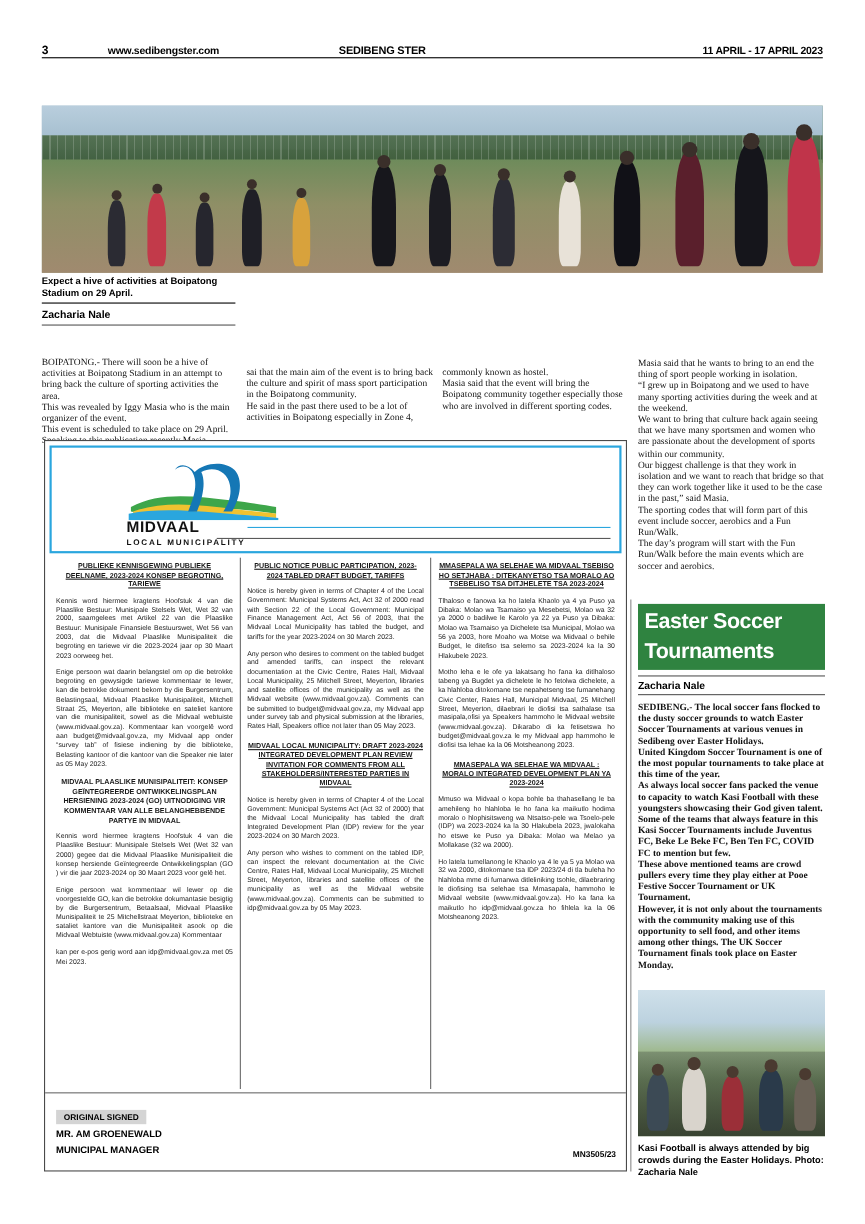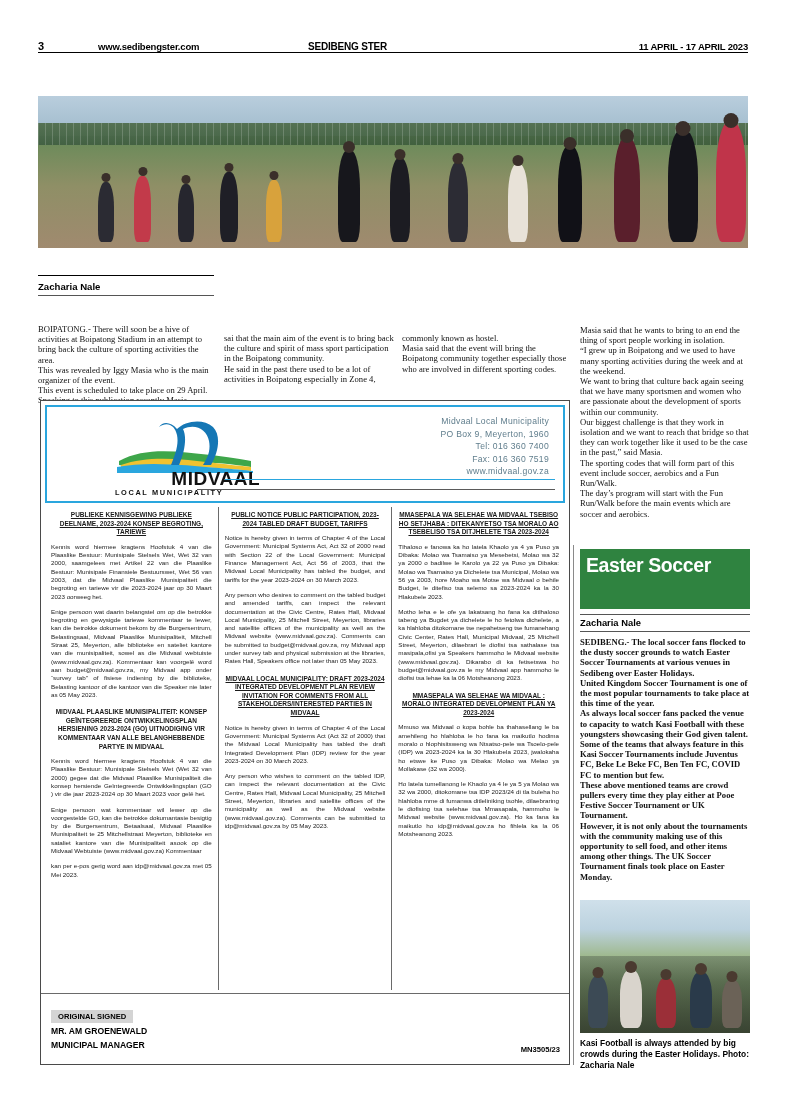--- a/index.html
+++ b/index.html
@@ -98,21 +98,21 @@
     position:relative; margin:4px; height:98px;
     border:2px solid #2aa6de; background:#fff; overflow:hidden;
   }
   .logo-wrap { position:absolute; left:46px; top:10px; width:170px; height:84px; }
   .logo-swoosh {
     position:absolute; left:22px; top:4px; width:140px; height:52px;
   }
   .logo-text {
     position:absolute; left:22px; top:52px; width:145px;
     font-family:"Liberation Sans", sans-serif; font-weight:bold;
-    font-size:19px; letter-spacing:0.5px; color:#111; text-align:right; line-height:20px;
+    font-size:14px; letter-spacing:0.5px; color:#111; text-align:left; line-height:20px;
   }
   .logo-sub {
     position:absolute; left:22px; top:71px; width:145px;
     font-family:"Liberation Sans", sans-serif; font-weight:bold;
     font-size:7.4px; letter-spacing:1.6px; color:#111; 
   }
   .contact {
     position:absolute; right:14px; top:8px; text-align:right;
     font-family:"Liberation Sans", sans-serif; font-size:8.6px;
     line-height:12.6px; color:#5f7d8c; letter-spacing:.3px;
@@ -246,20 +246,21 @@
         <span class="fig-head" style="background:#3a2f2a;width:14px;height:14px;"></span>
       </div>
     <div class="figure" style="left:630px;width:30px;height:112px;background:#15151b;">
         <span class="fig-head" style="background:#3a2f2a;width:15px;height:15px;"></span>
       </div>
     <div class="figure" style="left:678px;width:30px;height:120px;background:#c0344a;">
         <span class="fig-head" style="background:#3a2f2a;width:15px;height:15px;"></span>
       </div>
   </div>
 
+  <div class="cap1">Expect a hive of activities at Boipatong Stadium on 29 April.</div>
   <div class="cap1-rule"></div>
   <div class="byline1">Zacharia Nale</div>
   <div class="byline1-rule"></div>
 
   <div class="bodycol col1" style="white-space:pre-line;">BOIPATONG.- There will soon be a hive of activities at Boipatong Stadium in an attempt to bring back the culture of sporting activities the area.
 This was revealed by Iggy Masia who is the main organizer of the event.
 This event is scheduled to take place on 29 April.
 Speaking to this publication recently Masia</div>
   <div class="bodycol col2" style="white-space:pre-line;">sai that the main aim of the event is to bring back the culture and spirit of mass sport participation in the Boipatong community.
 He said in the past there used to be a lot of activities in Boipatong especially in Zone 4,</div>
@@ -280,27 +281,20 @@
       <div class="logo-wrap">
         <svg class="logo-swoosh" viewBox="0 0 140 52">
           <path d="M4 40 C 30 26, 60 30, 96 34 C 112 36, 126 38, 136 40 L136 46 C 110 42, 70 38, 42 44 C 26 47, 12 46, 4 44 Z" fill="#3ea64a"></path>
           <path d="M6 44 C 34 34, 66 38, 100 42 C 116 44, 128 45, 136 46 L136 50 C 108 47, 72 44, 44 49 C 28 51, 14 49, 6 48 Z" fill="#f0c230"></path>
           <path d="M2 46 C 32 40, 70 44, 104 47 C 118 48, 130 49, 138 50 L138 52 L2 52 Z" fill="#2aa6de"></path>
           <path d="M44 6 C 52 0, 60 4, 62 14 C 64 24, 60 34, 56 44 L64 44 C 70 30, 72 16, 68 8 C 80 2, 92 8, 94 20 C 96 30, 92 38, 88 44 L96 44 C 104 30, 106 14, 98 6 C 88 -3, 70 0, 62 8 C 56 1, 48 0, 44 6 Z" fill="#1577b5"></path>
         </svg>
         <div class="logo-text">MIDVAAL</div>
         <div class="logo-sub">LOCAL MUNICIPALITY</div>
       </div>
-      <div class="contact">
-        <div>Midvaal Local Municipality</div>
-        <div>PO Box 9, Meyerton, 1960</div>
-        <div>Tel: 016 360 7400</div>
-        <div>Fax: 016 360 7519</div>
-        <div>www.midvaal.gov.za</div>
-      </div>
       <div class="hdr-line-blue"></div>
       <div class="hdr-line-grey"></div>
     </div>
 
     <div class="notice-cols">
 
       <div class="ncol">
         <h4>PUBLIEKE KENNISGEWING PUBLIEKE DEELNAME, 2023-2024 KONSEP BEGROTING, TARIEWE</h4>
         <p>Kennis word hiermee kragtens Hoofstuk 4 van die Plaaslike Bestuur: Munisipale Stelsels Wet, Wet 32 van 2000, saamgelees met Artikel 22 van die Plaaslike Bestuur: Munisipale Finansiele Bestuurswet, Wet 56 van 2003, dat die Midvaal Plaaslike Munisipaliteit die begroting en tariewe vir die 2023-2024 jaar op 30 Maart 2023 oorweeg het.</p>
         <p>Enige persoon wat daarin belangstel om op die betrokke begroting en gewysigde tariewe kommentaar te lewer, kan die betrokke dokument bekom by die Burgersentrum, Belastingsaal, Midvaal Plaaslike Munisipaliteit, Mitchell Straat 25, Meyerton, alle biblioteke en sateliet kantore van die munisipaliteit, sowel as die Midvaal webtuiste (www.midvaal.gov.za). Kommentaar kan voorgelê word aan budget@midvaal.gov.za, my Midvaal app onder “survey tab” of fisiese indiening by die biblioteke, Belasting kantoor of die kantoor van die Speaker nie later as 05 May 2023.</p>
@@ -334,20 +328,21 @@
     <div class="signed-wrap">
       <div class="signed-box">ORIGINAL SIGNED</div>
       <div class="signed-name">MR. AM GROENEWALD</div>
       <div class="signed-name">MUNICIPAL MANAGER</div>
     </div>
     <div class="refcode">MN3505/23</div>
   </div>
 
   <div class="green-banner">
     <div>Easter Soccer</div>
+    <div>Tournaments</div>
   </div>
   <div class="byline2-rule-top"></div>
   <div class="byline2">Zacharia Nale</div>
   <div class="byline2-rule"></div>
   <div class="bodycol col5" style="white-space:pre-line;font-weight:bold;">SEDIBENG.- The local soccer fans flocked to the dusty soccer grounds to watch Easter Soccer Tournaments at various venues in Sedibeng over Easter Holidays.
 United Kingdom Soccer Tournament is one of the most popular tournaments to take place at this time of the year.
 As always local soccer fans packed the venue to capacity to watch Kasi Football with these youngsters showcasing their God given talent.
 Some of the teams that always feature in this Kasi Soccer Tournaments include Juventus FC, Beke Le Beke FC, Ben Ten FC, COVID FC to mention but few.
 These above mentioned teams are crowd pullers every time they play either at Pooe Festive Soccer Tournament or UK Tournament.
 However, it is not only about the tournaments with the community making use of this opportunity to sell food, and other items among other things. The UK Soccer Tournament finals took place on Easter Monday.</div>

